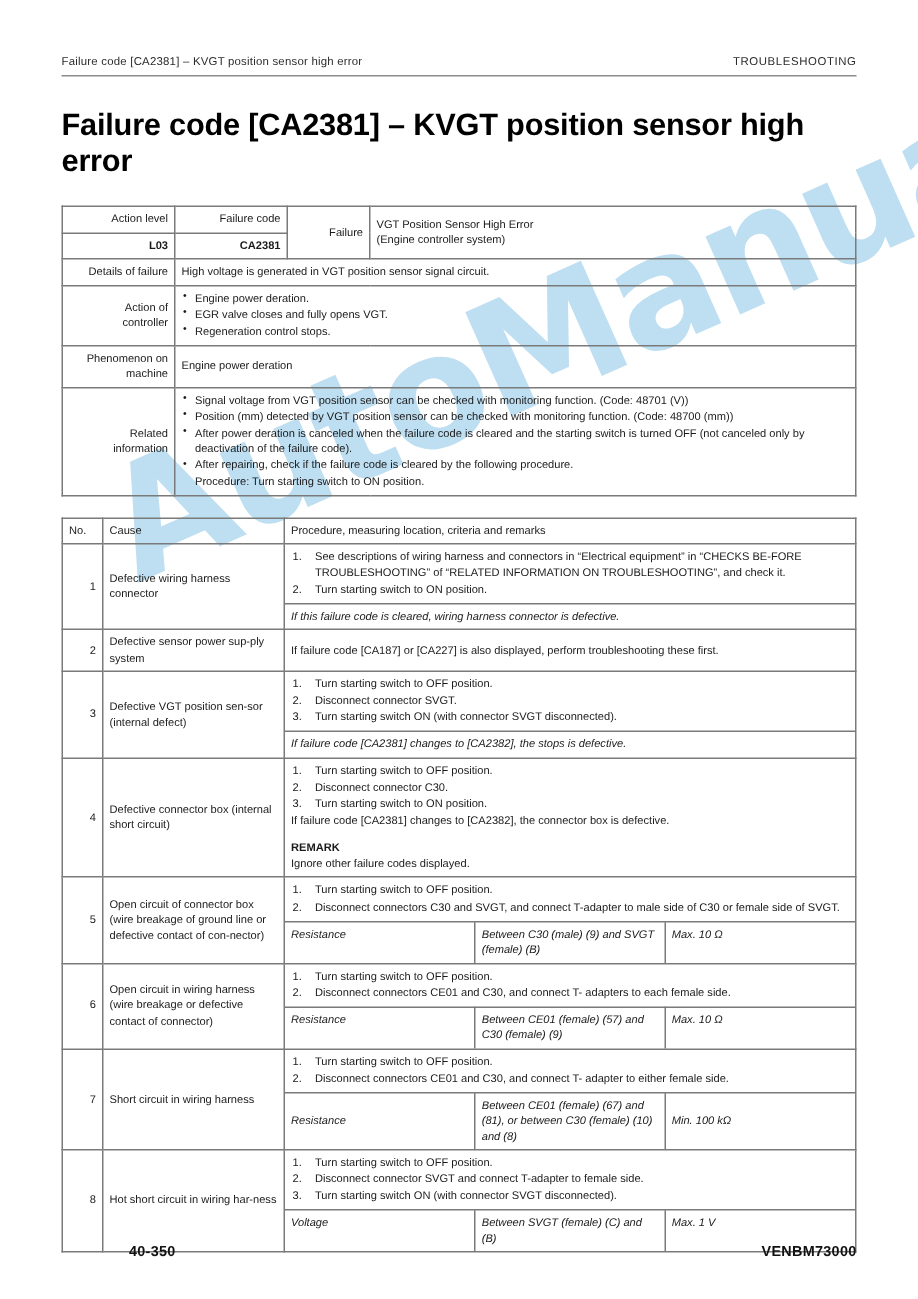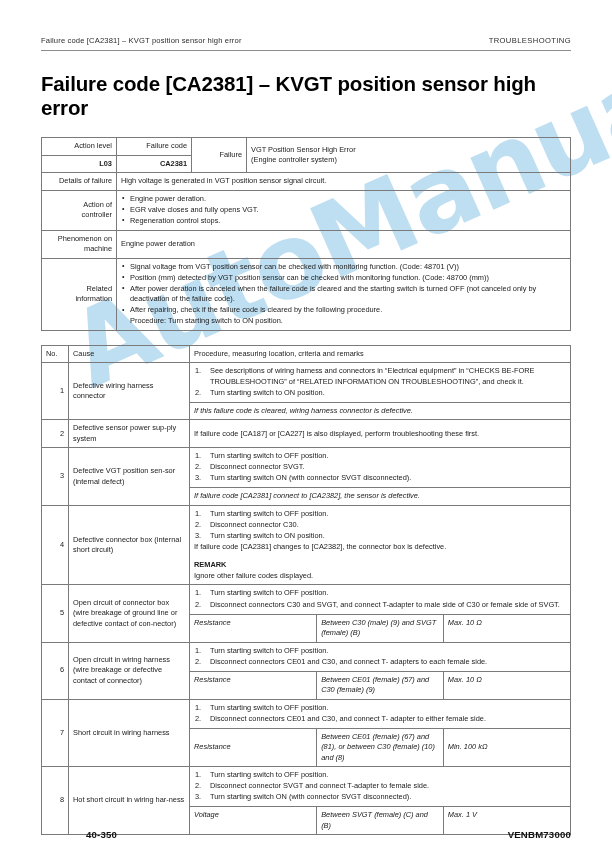--- a/index.html
+++ b/index.html
@@ -303,21 +303,21 @@
                 <tr>
                   <td>
               <ol class="num">
                 <li><span class="n">1.</span><span>Turn starting switch to OFF position.</span></li>
                 <li><span class="n">2.</span><span>Disconnect connector SVGT.</span></li>
                 <li><span class="n">3.</span><span>Turn starting switch ON (with connector SVGT disconnected).</span></li>
               </ol>
             </td>
                 </tr>
             <tr>
-                  <td>If failure code [CA2381] connect to [CA2382], the sensor is defective.</td>
+                  <td>If failure code [CA2381] changes to [CA2382], the stops is defective.</td>
                 </tr>
           </tbody>
             </table>
         </td>
       </tr>
 
       <tr>
         <td class="ctr mid">4</td>
         <td class="mid">Defective connector box (internal short circuit)</td>
         <td>

